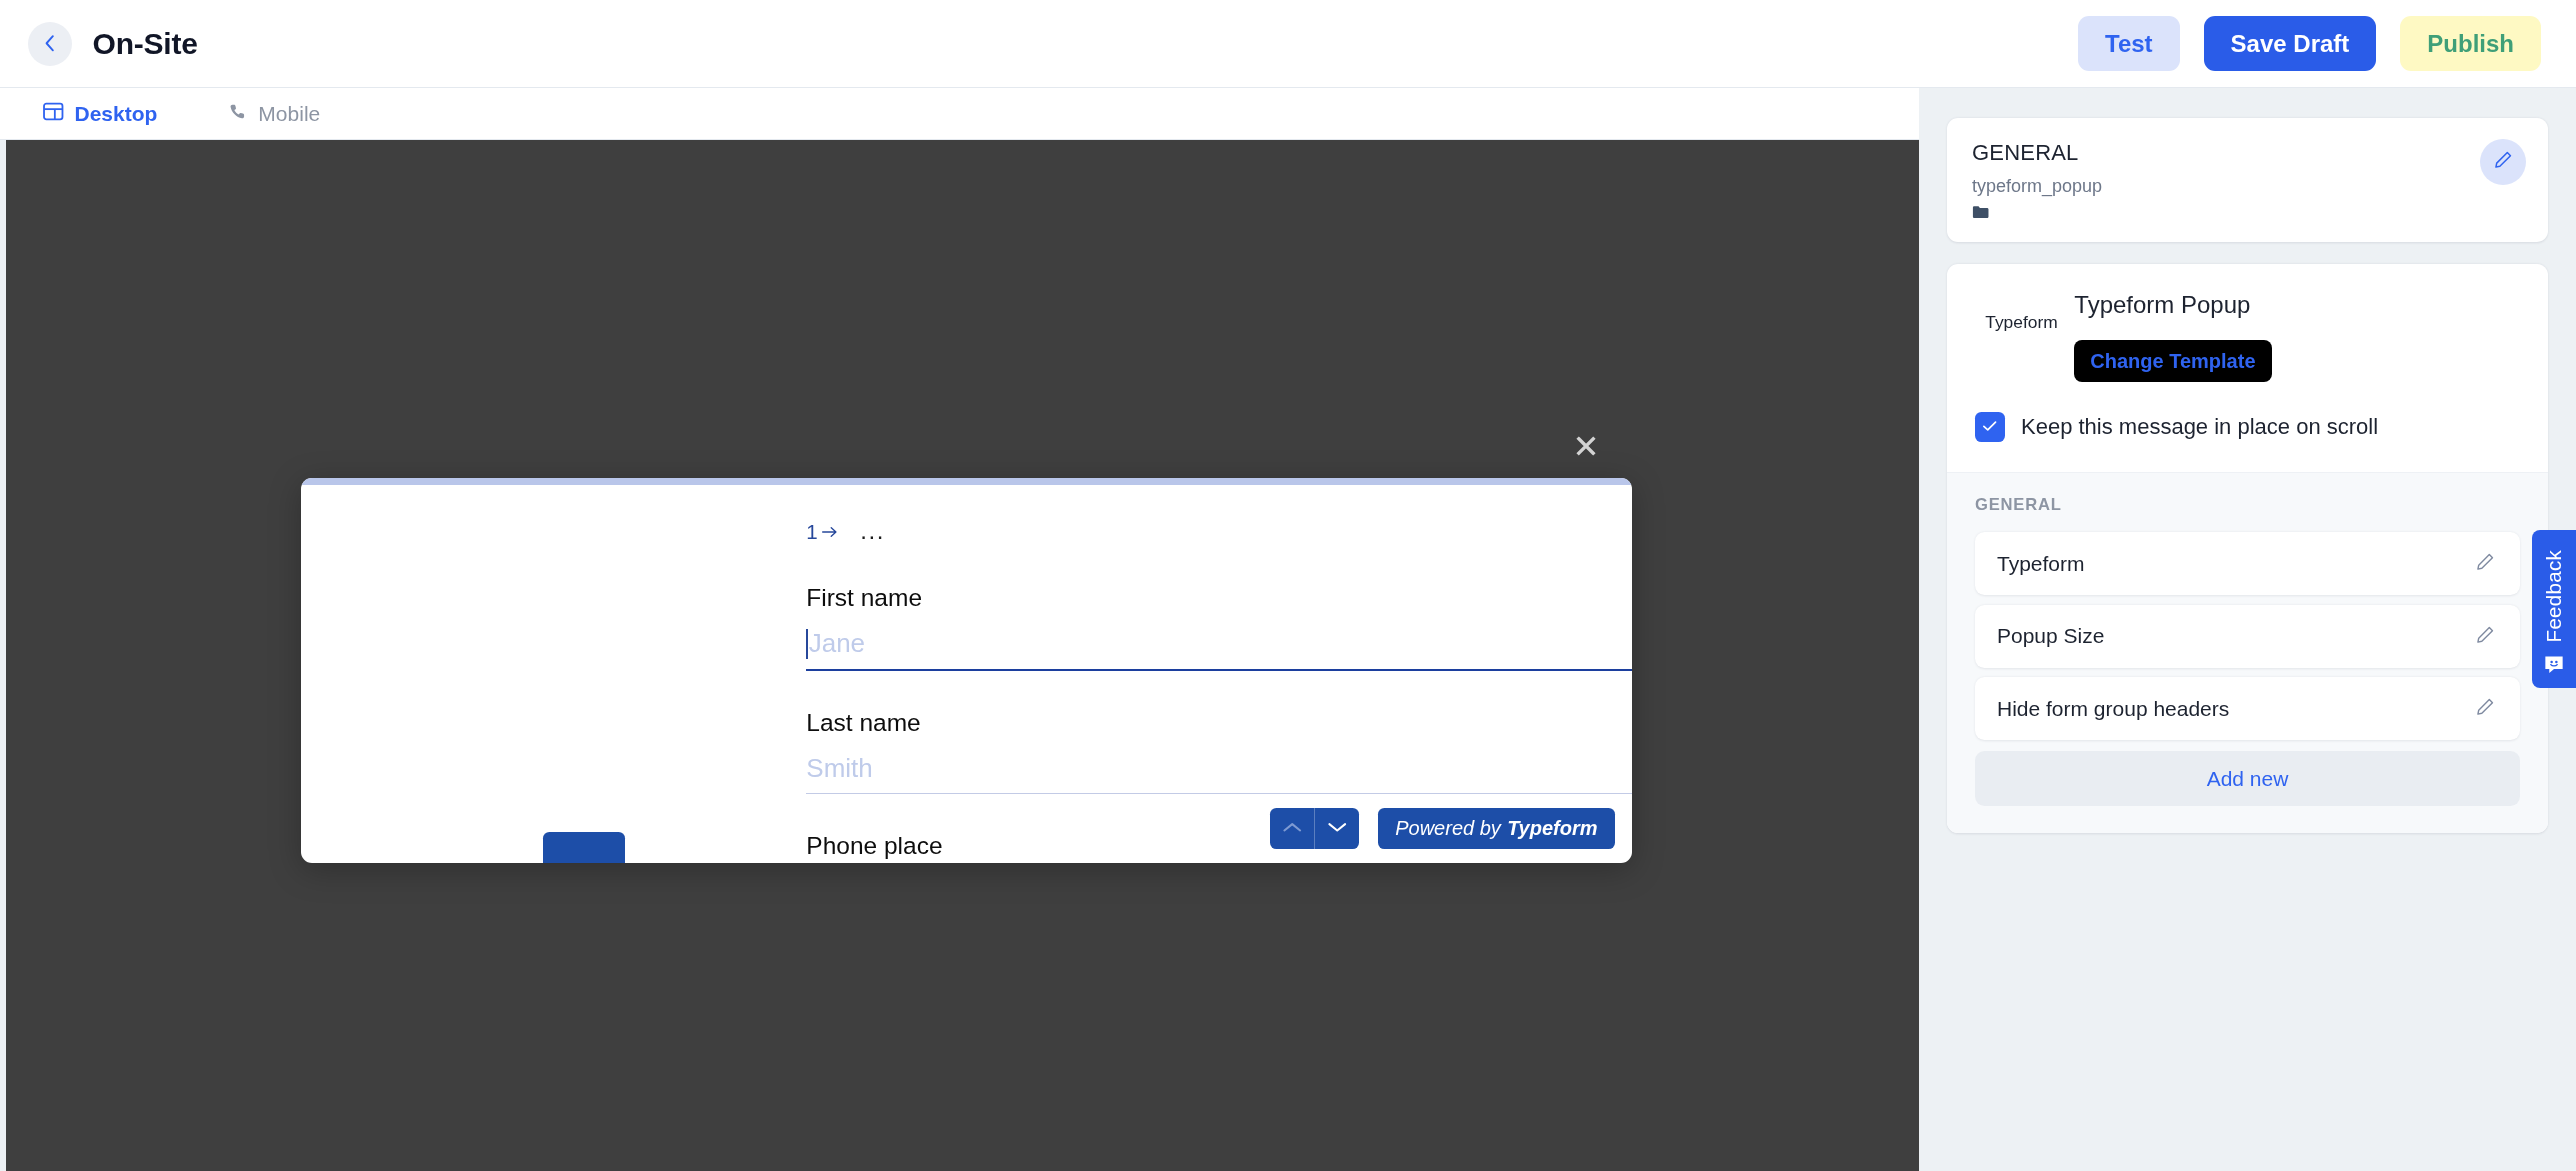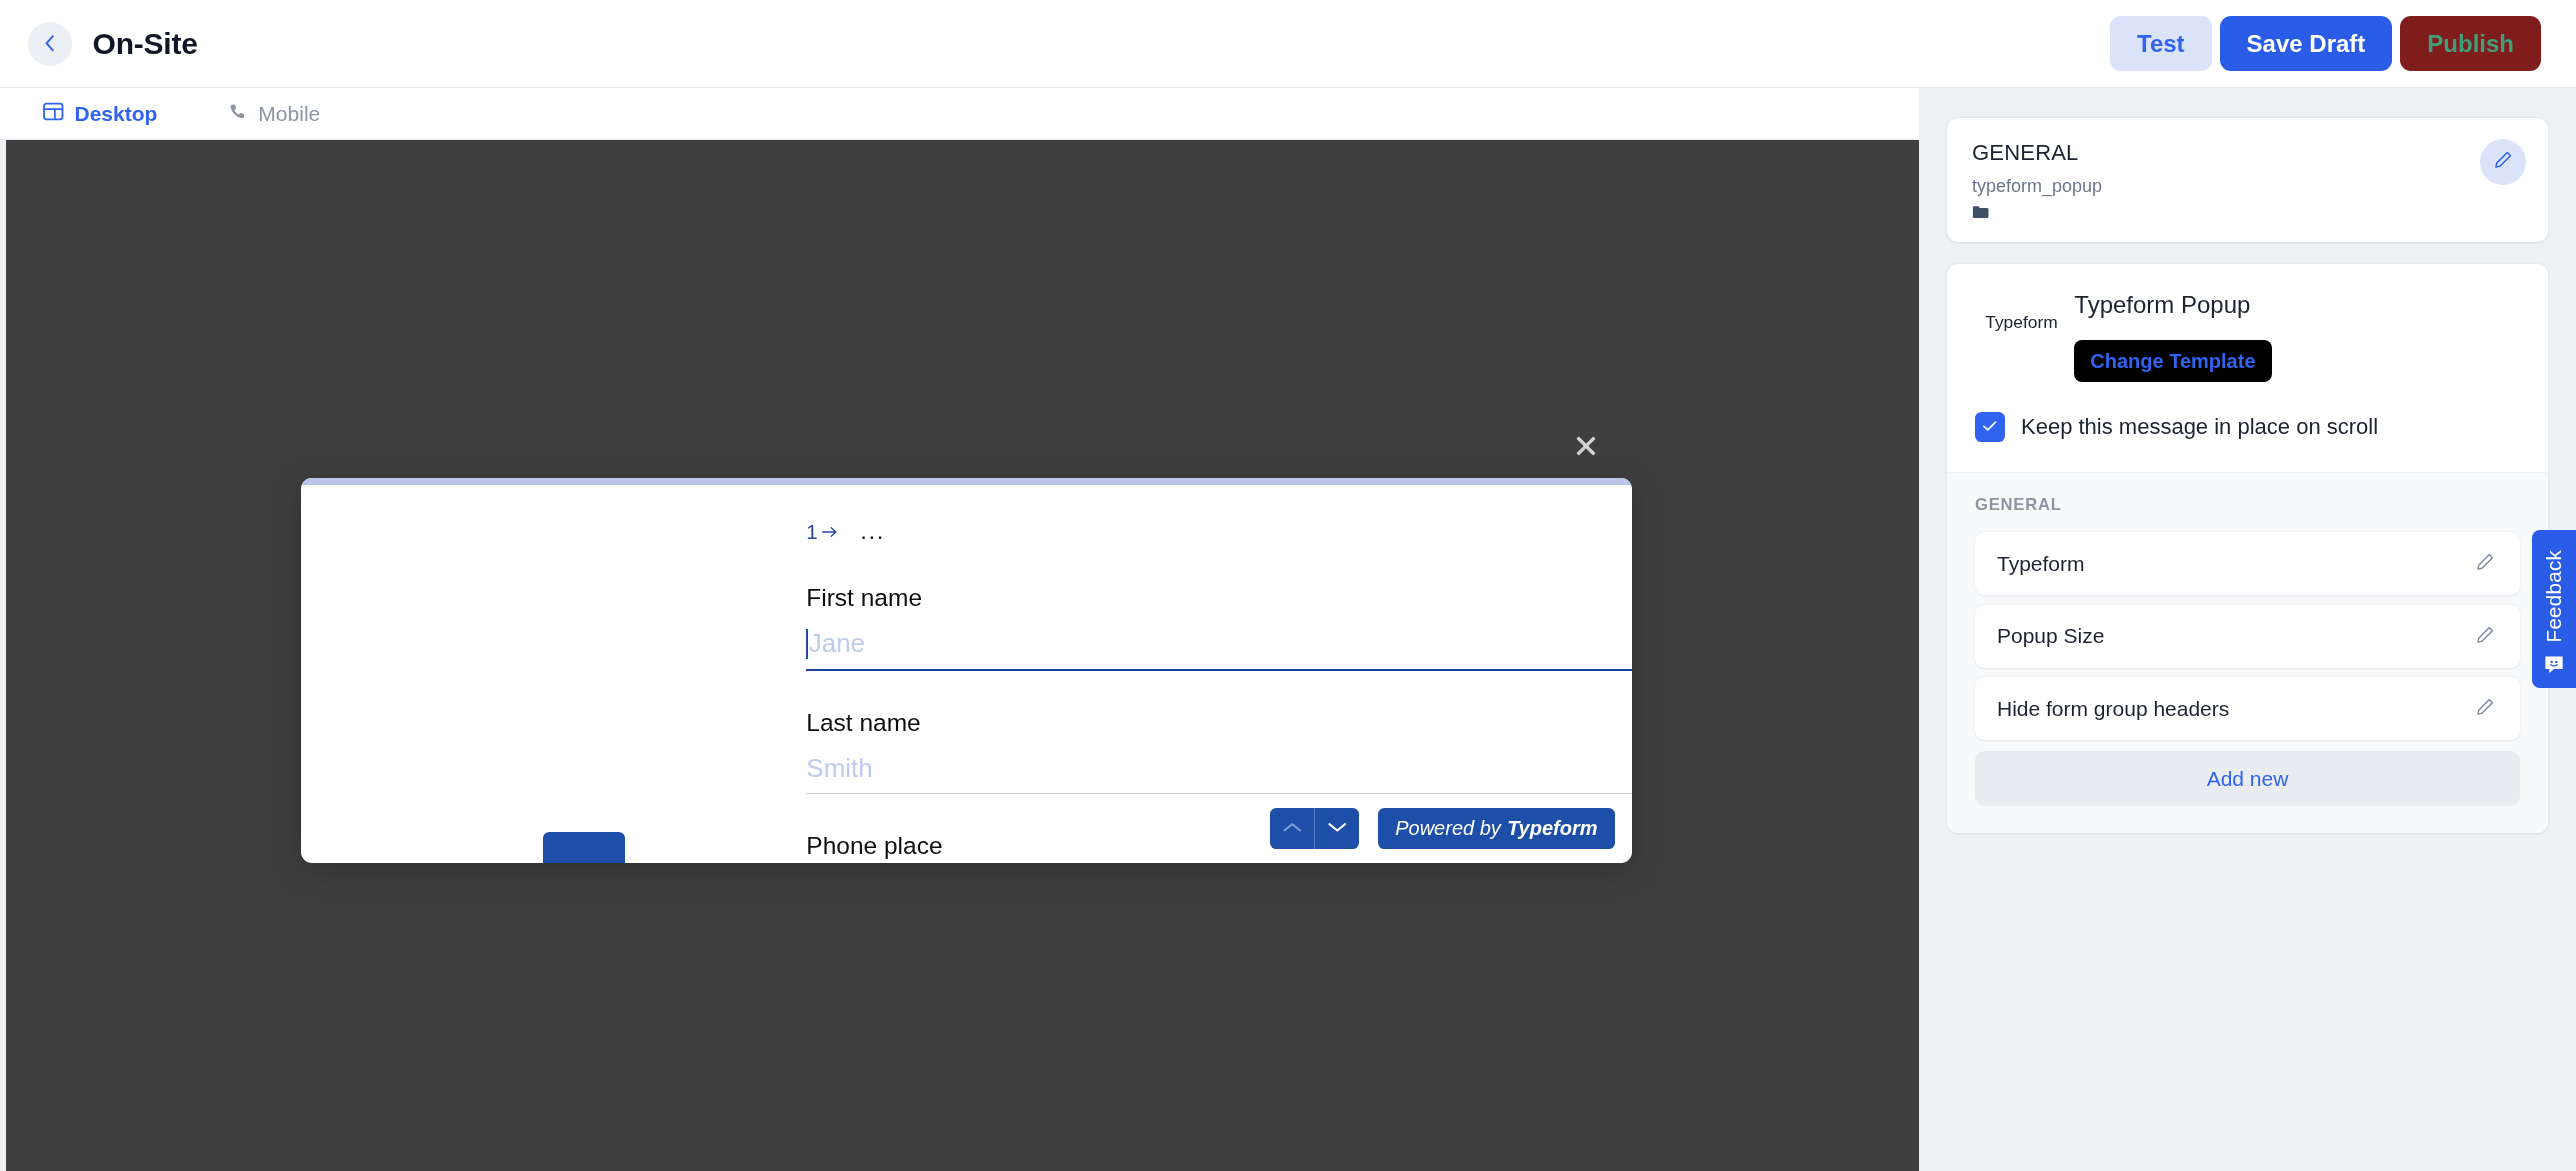--- a/index.html
+++ b/index.html
@@ -24,31 +24,31 @@
     cursor: pointer; flex: none;
   }
   .back-btn svg { display: block; }
   .page-title {
     margin-left: 20.5px;
     font-size: 30px; font-weight: 700; color: #111627;
     letter-spacing: -0.2px;
   }
   .topbar-actions {
     margin-left: auto; margin-right: 35px;
-    display: flex; align-items: center; gap: 8px; justify-content: space-between;
+    display: flex; align-items: center; gap: 24px; justify-content: space-between;
   }
   .btn {
     height: 55px; border-radius: 11px;
     display: flex; align-items: center; justify-content: center;
     font-size: 24px; font-weight: 700; cursor: pointer;
     padding: 0 27px; white-space: nowrap;
   }
   .btn-test { background: #dbe3fb; color: #2f63f0; }
   .btn-save { background: #2a5ce8; color: #ffffff; }
-  .btn-publish { background: #7f1d1d; color: #3f9f78; }
+  .btn-publish { background: #fef9c3; color: #3f9f78; }
 
   
   .devicebar {
     position: absolute; left: 0; top: 88px; width: 1919px; height: 52px;
     background: #ffffff;
     display: flex; align-items: center;
     border-bottom: 0.8px solid #e4e9ef;
   }
   .dev-tab {
     display: flex; align-items: center; gap: 11px;

